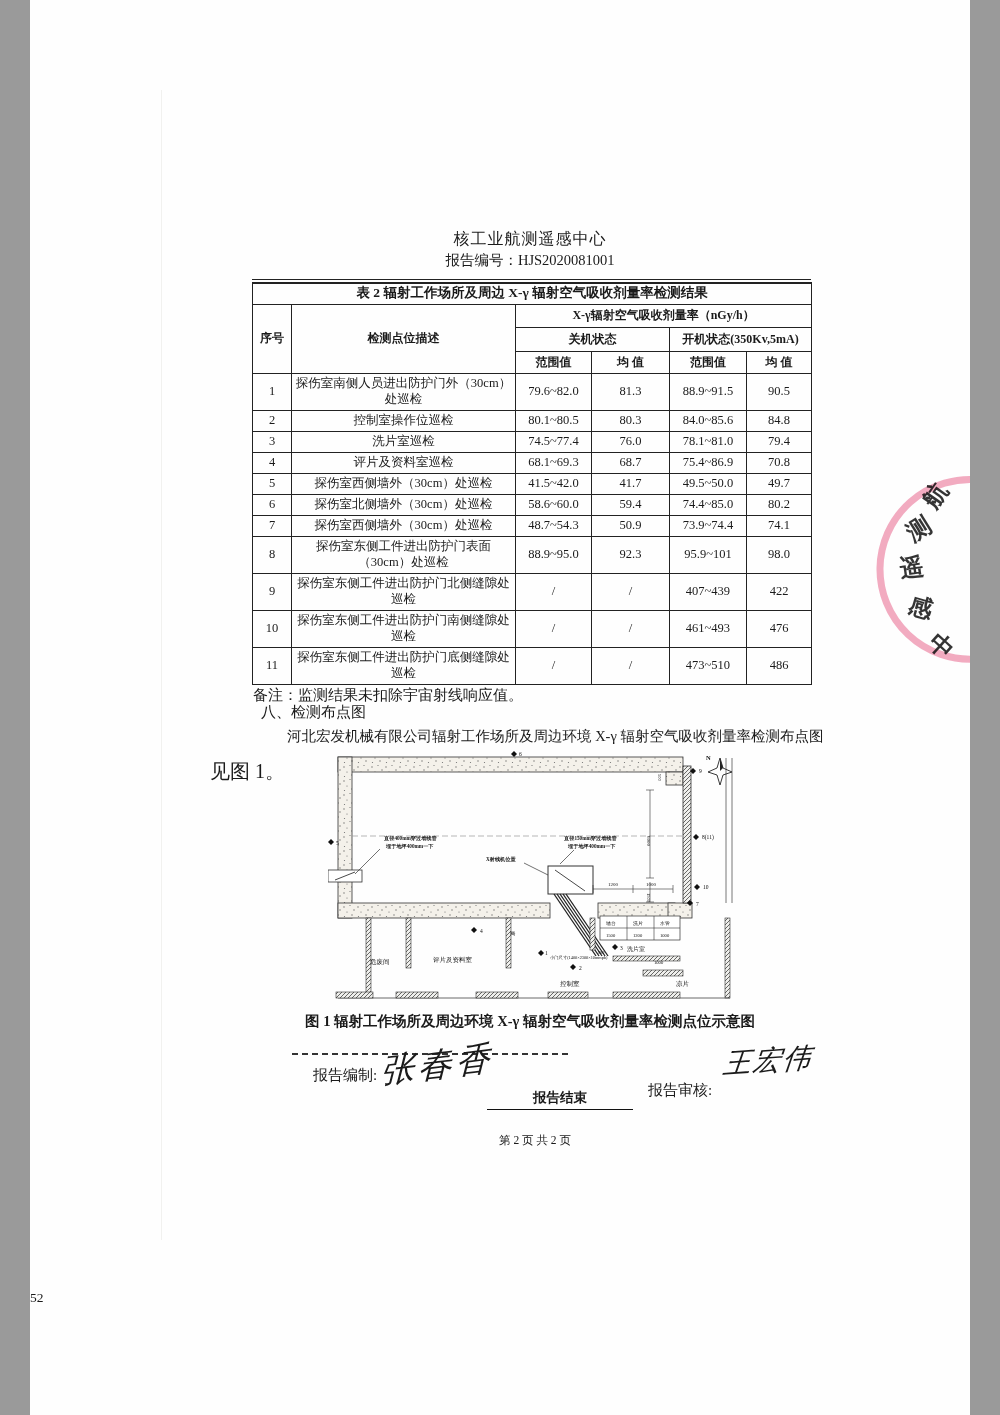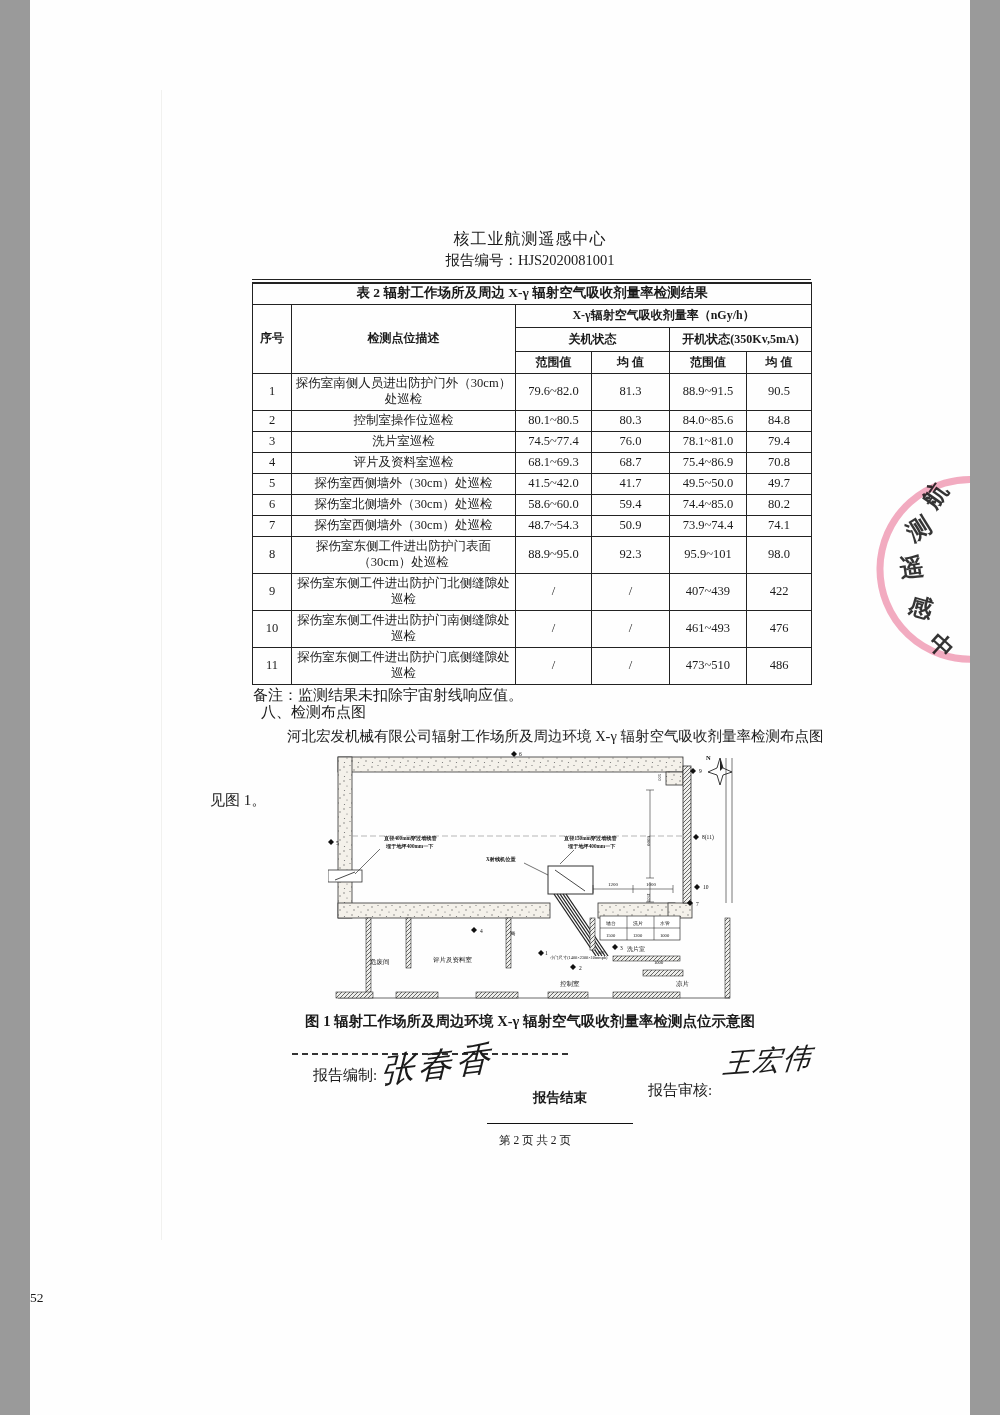--- a/index.html
+++ b/index.html
@@ -17,35 +17,35 @@
   #main-table td{border:1px solid #222;text-align:center;vertical-align:middle;padding:0 2px;
                  line-height:1.25;}
   #main-table td.title{font-weight:bold;font-size:13.5px;border-top:2px solid #222;}
   #main-table td.hd{font-weight:bold;font-size:12px;}
   .rh-t{height:21px}.rh-a{height:23px}.rh-b{height:24px}.rh-c{height:22px}
   .rh-s{height:21px}.rh-d{height:37px}
   
   #note{left:223px;top:686px;font-size:15px;}
   #sec-heading{left:231px;top:703px;font-size:15px;font-weight:normal;}
   #para-1{left:257px;top:727px;font-size:14.5px;}
-  #para-2{left:180px;top:758px;font-size:15px;margin-top:33px;}
+  #para-2{left:180px;top:758px;font-size:20px;}
   
   #floorplan{left:298px;top:750px;}
   #fig-caption{left:0;top:1012px;width:1000px;text-align:center;font-size:14.5px;font-weight:bold;}
   
   #sig-dash{left:262px;top:1053px;width:276px;border-top:2px dashed #333;}
   #sig-prepared-label{left:283px;top:1066px;font-size:15px;}
   #sig-prepared-name{left:350px;top:1042px;font-size:34px;font-style:italic;
       transform:rotate(-7deg) skewX(-8deg);color:#1b1b1b;letter-spacing:4px;}
   #sig-reviewed-label{left:618px;top:1059px;font-size:15px;margin-top:22px;}
   #sig-reviewed-name{left:693px;top:1042px;font-size:28px;font-style:italic;
       transform:rotate(-4deg) skewX(-10deg);color:#1b1b1b;letter-spacing:2px;}
   #report-end{left:0;top:1088px;width:1060px;text-align:center;}
   #report-end span{display:inline-block;font-size:13.5px;font-weight:bold;
-      border-bottom:1.5px solid #111;padding:0 46px 16px 46px;}
+      border-bottom:1.5px solid #111;padding:0 46px 2px 46px;}
   
   #page-info{left:0;top:1133px;width:1010px;text-align:center;font-size:11.5px;}
   #page-num{left:0;top:1290px;width:1000px;text-align:left;font-size:13.5px;}
   
   #fold-line{left:131px;top:90px;width:1px;height:1150px;background:#f1f1ef;}
   
   #stamp{left:838px;top:462px;width:162px;height:215px;overflow:hidden;}
   
   svg text{font-family:"Liberation Serif","DejaVu Serif",serif;fill:#111;}
 </style>

